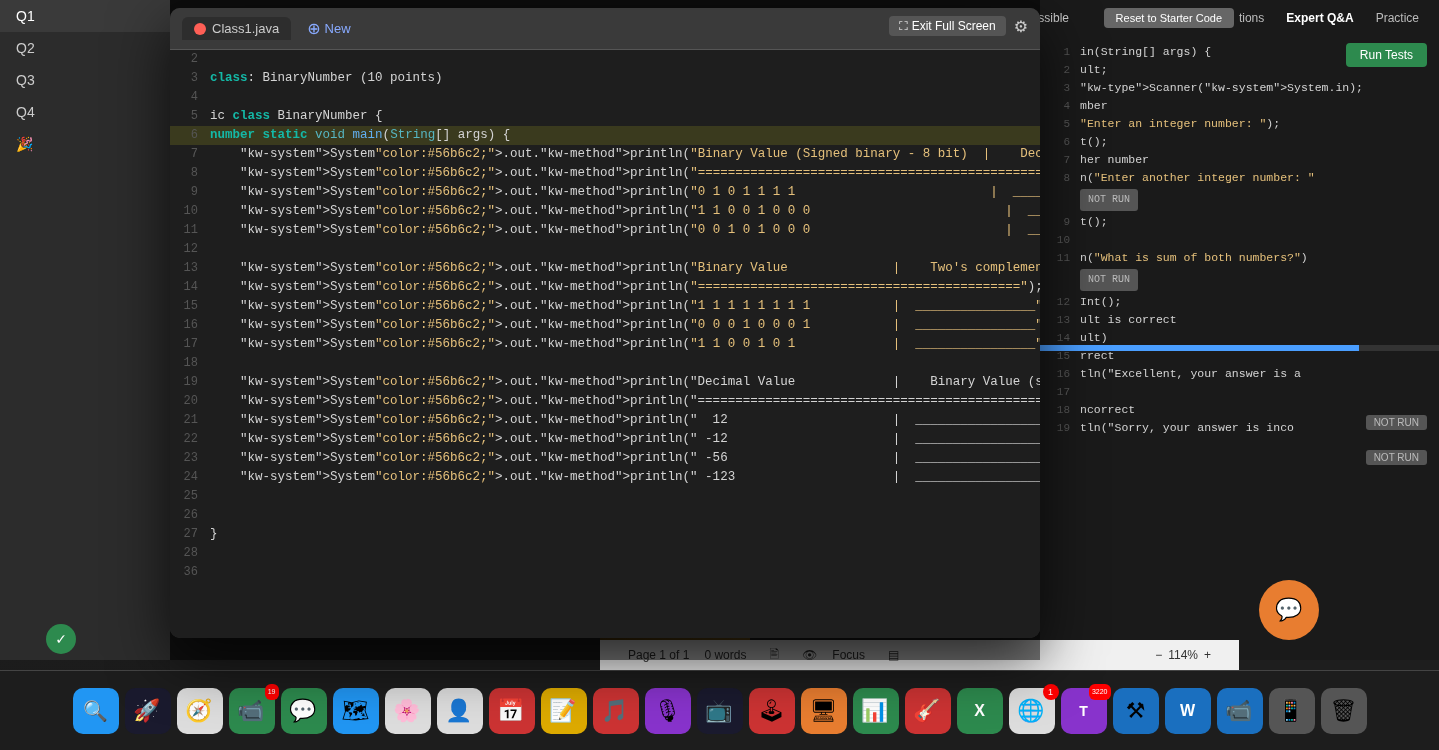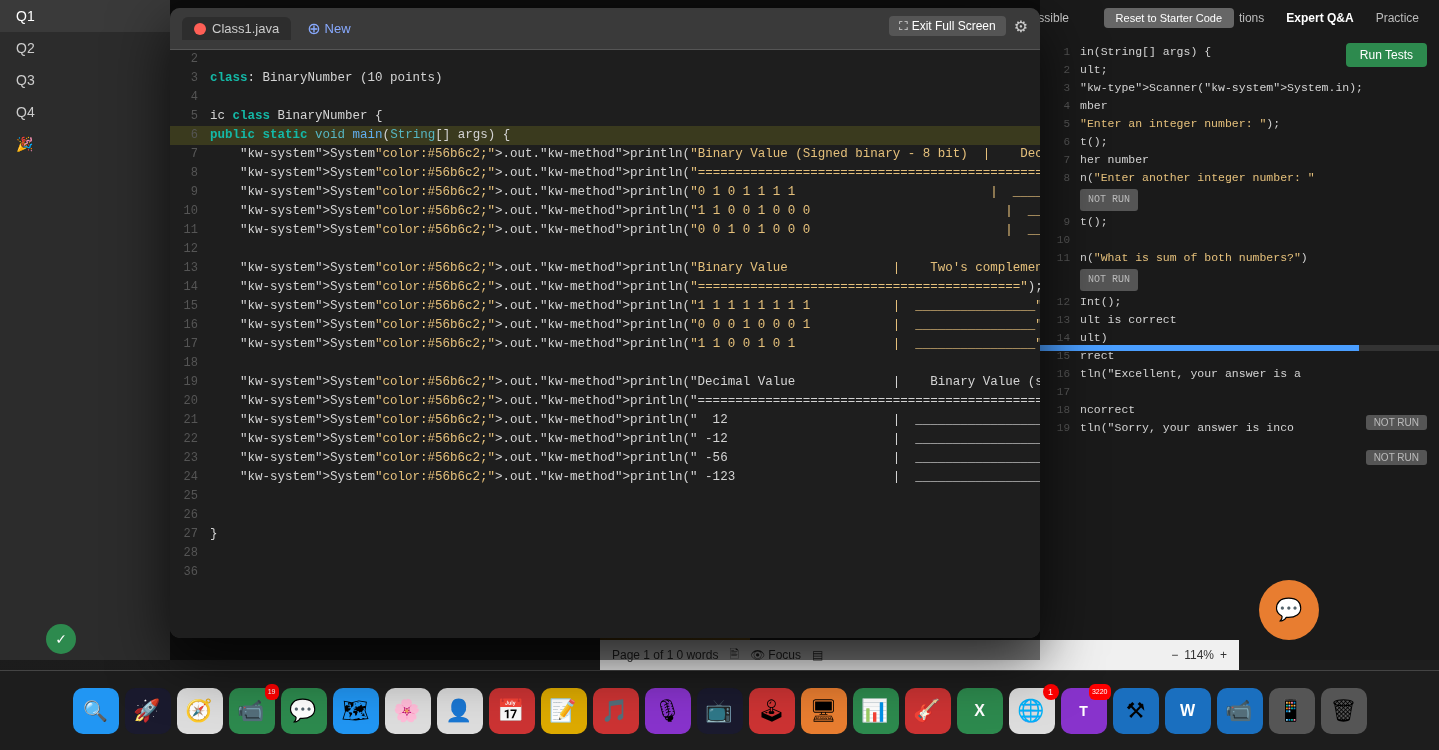--- a/index.html
+++ b/index.html
@@ -345,22 +345,22 @@
     
     .page-info-bar {
       position: absolute;
       bottom: 80px;
       left: 600px;
       right: 200px;
       height: 30px;
       background: #f0f0f0;
       display: flex;
       align-items: center;
-      padding: 0 12px;
-      gap: 3px;
+      padding: 0 28px;
+      gap: 15px;
       font-size: 12px;
       color: #333;
     }
 
     
     .green-check {
       position: absolute;
       left: 46px;
       bottom: 96px;
       width: 30px;
@@ -519,21 +519,21 @@
           <div class="code-line">
             <span class="line-num">4</span>
             <span class="line-content"></span>
           </div>
           <div class="code-line">
             <span class="line-num">5</span>
             <span class="line-content">ic <span class="kw-keyword">class</span> BinaryNumber {</span>
           </div>
           <div class="code-line kw-highlight">
             <span class="line-num">6</span>
-            <span class="line-content"><span class="kw-keyword">public</span> <span class="kw-keyword">static</span> <span class="kw-type">void</span> <span class="kw-method">main</span>(<span class="kw-type">String</span>[] args) {</span>
+            <span class="line-content"><span class="kw-keyword">number</span> <span class="kw-keyword">static</span> <span class="kw-type">void</span> <span class="kw-method">main</span>(<span class="kw-type">String</span>[] args) {</span>
           </div>
           <div class="code-line">
             <span class="line-num">7</span>
             <span class="line-content">    <span class="&lt;span">"kw-system"</span>&gt;System<span style="&lt;span" class="kw-string">"color:#56b6c2;"</span>&gt;.out.<span class="&lt;span">"kw-method"</span>&gt;println(<span class="kw-string">"Binary Value (Signed binary - 8 bit)  |    Decimal Value"</span>);</span>
           </div>
           <div class="code-line">
             <span class="line-num">8</span>
             <span class="line-content">    <span class="&lt;span">"kw-system"</span>&gt;System<span style="&lt;span" class="kw-string">"color:#56b6c2;"</span>&gt;.out.<span class="&lt;span">"kw-method"</span>&gt;println(<span class="kw-string">"================================================"</span>);</span>
           </div>
           <div class="code-line">

